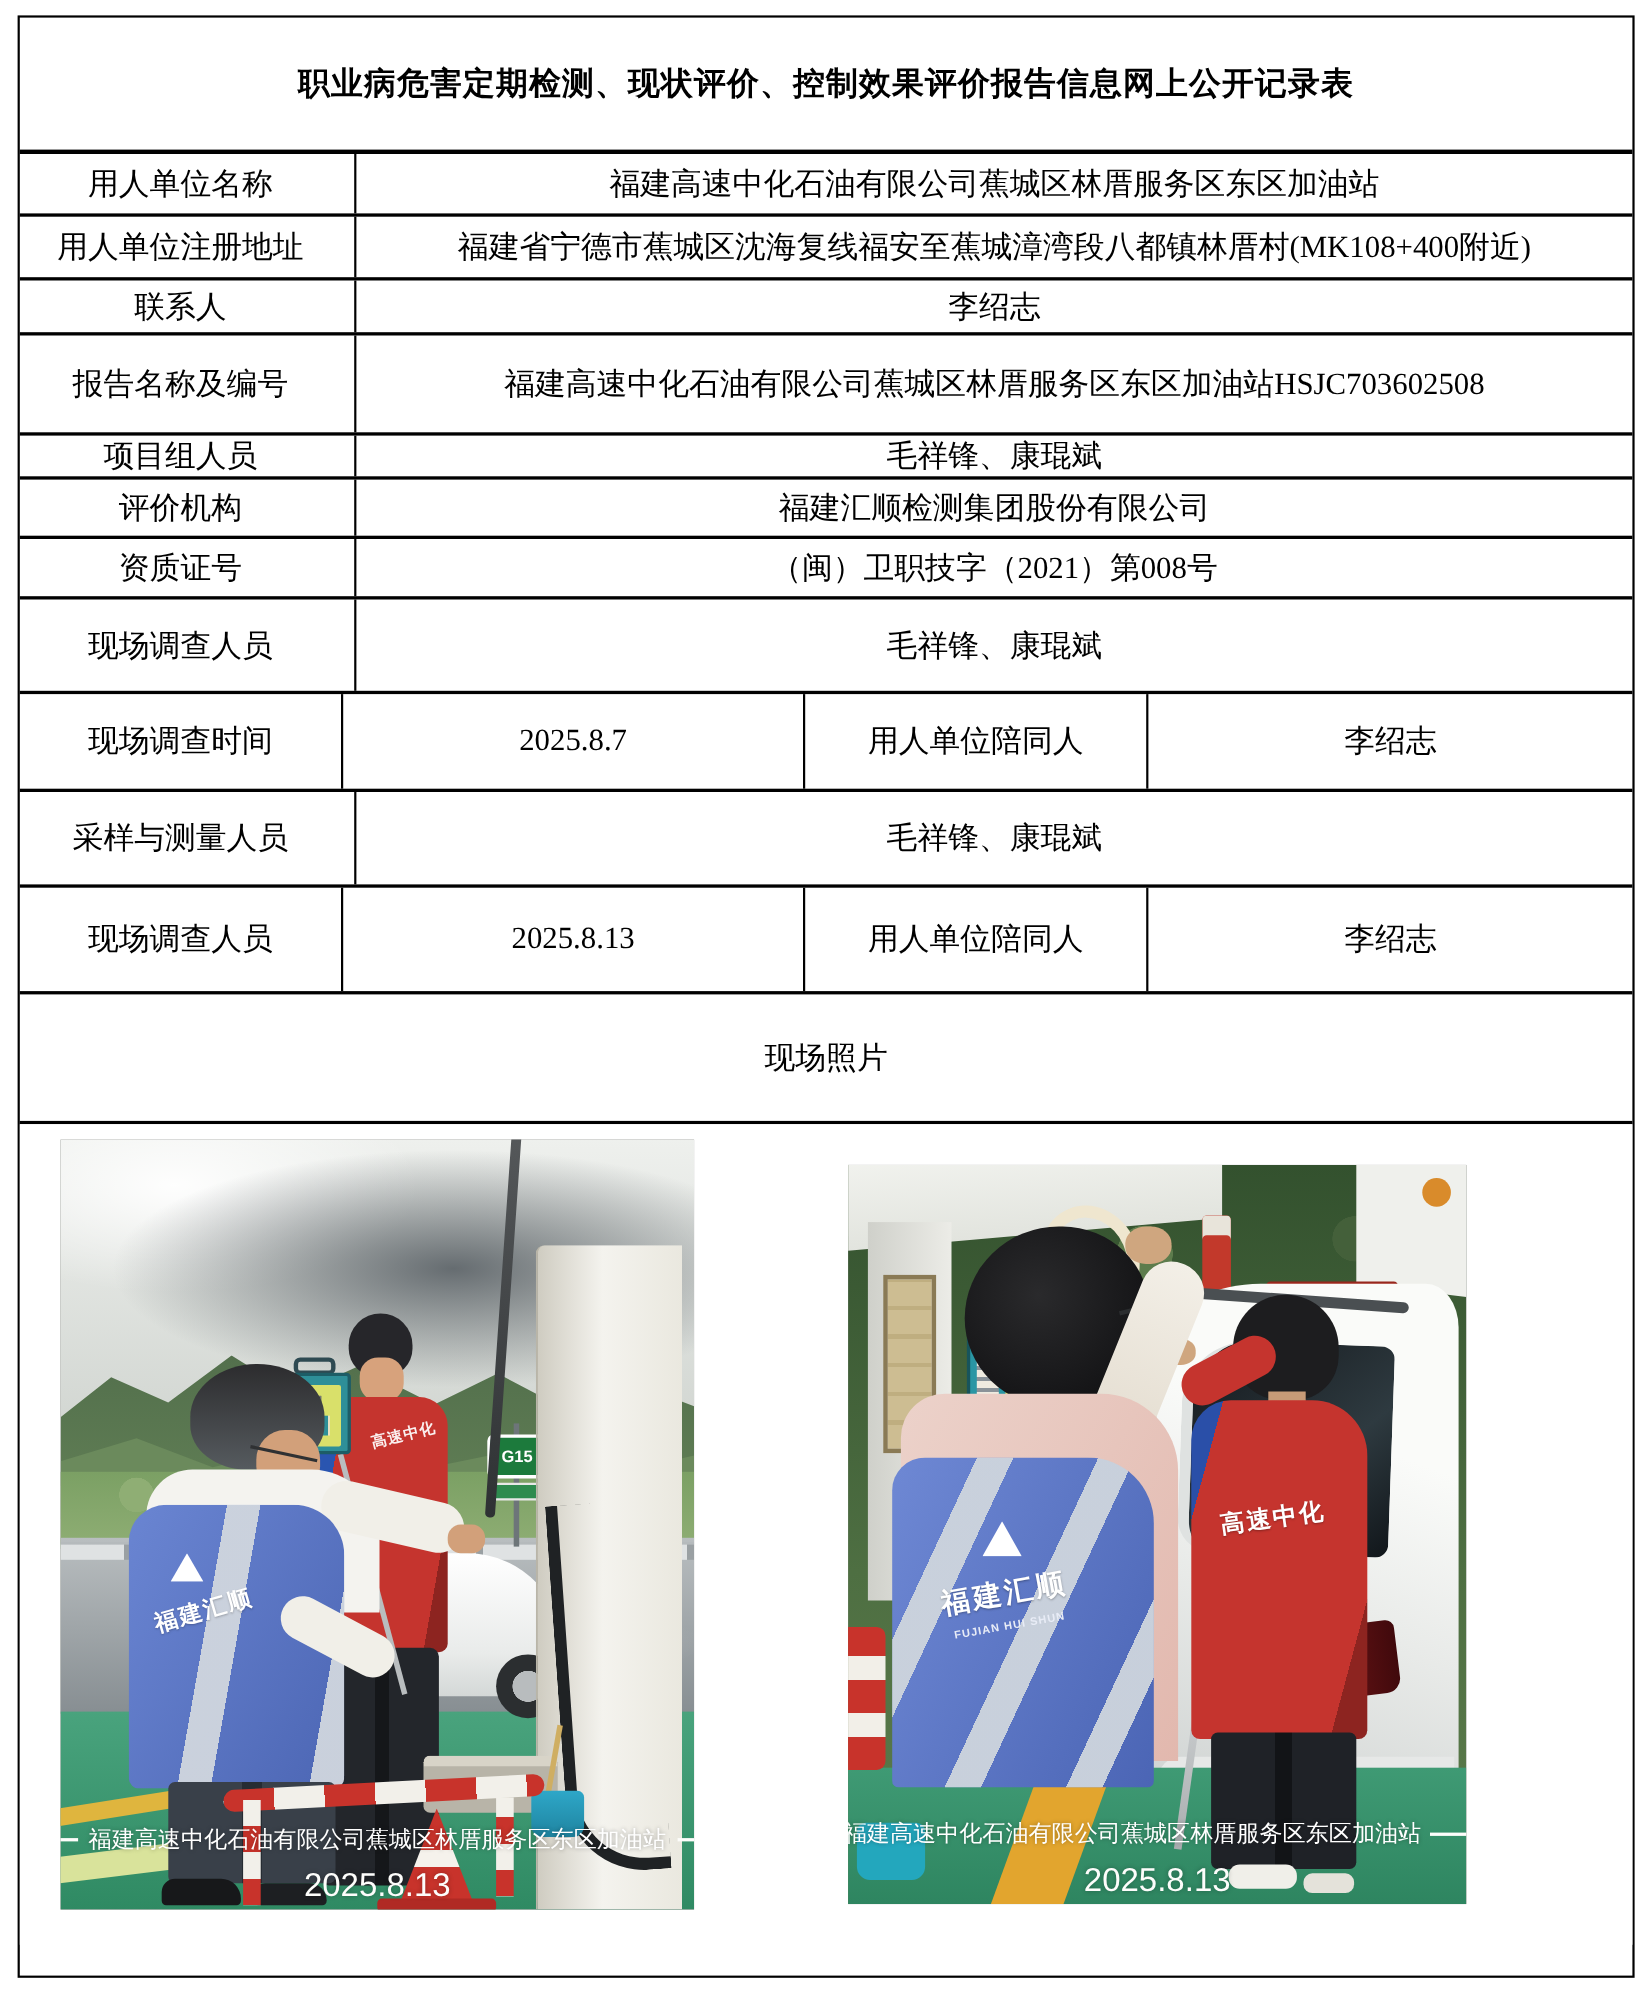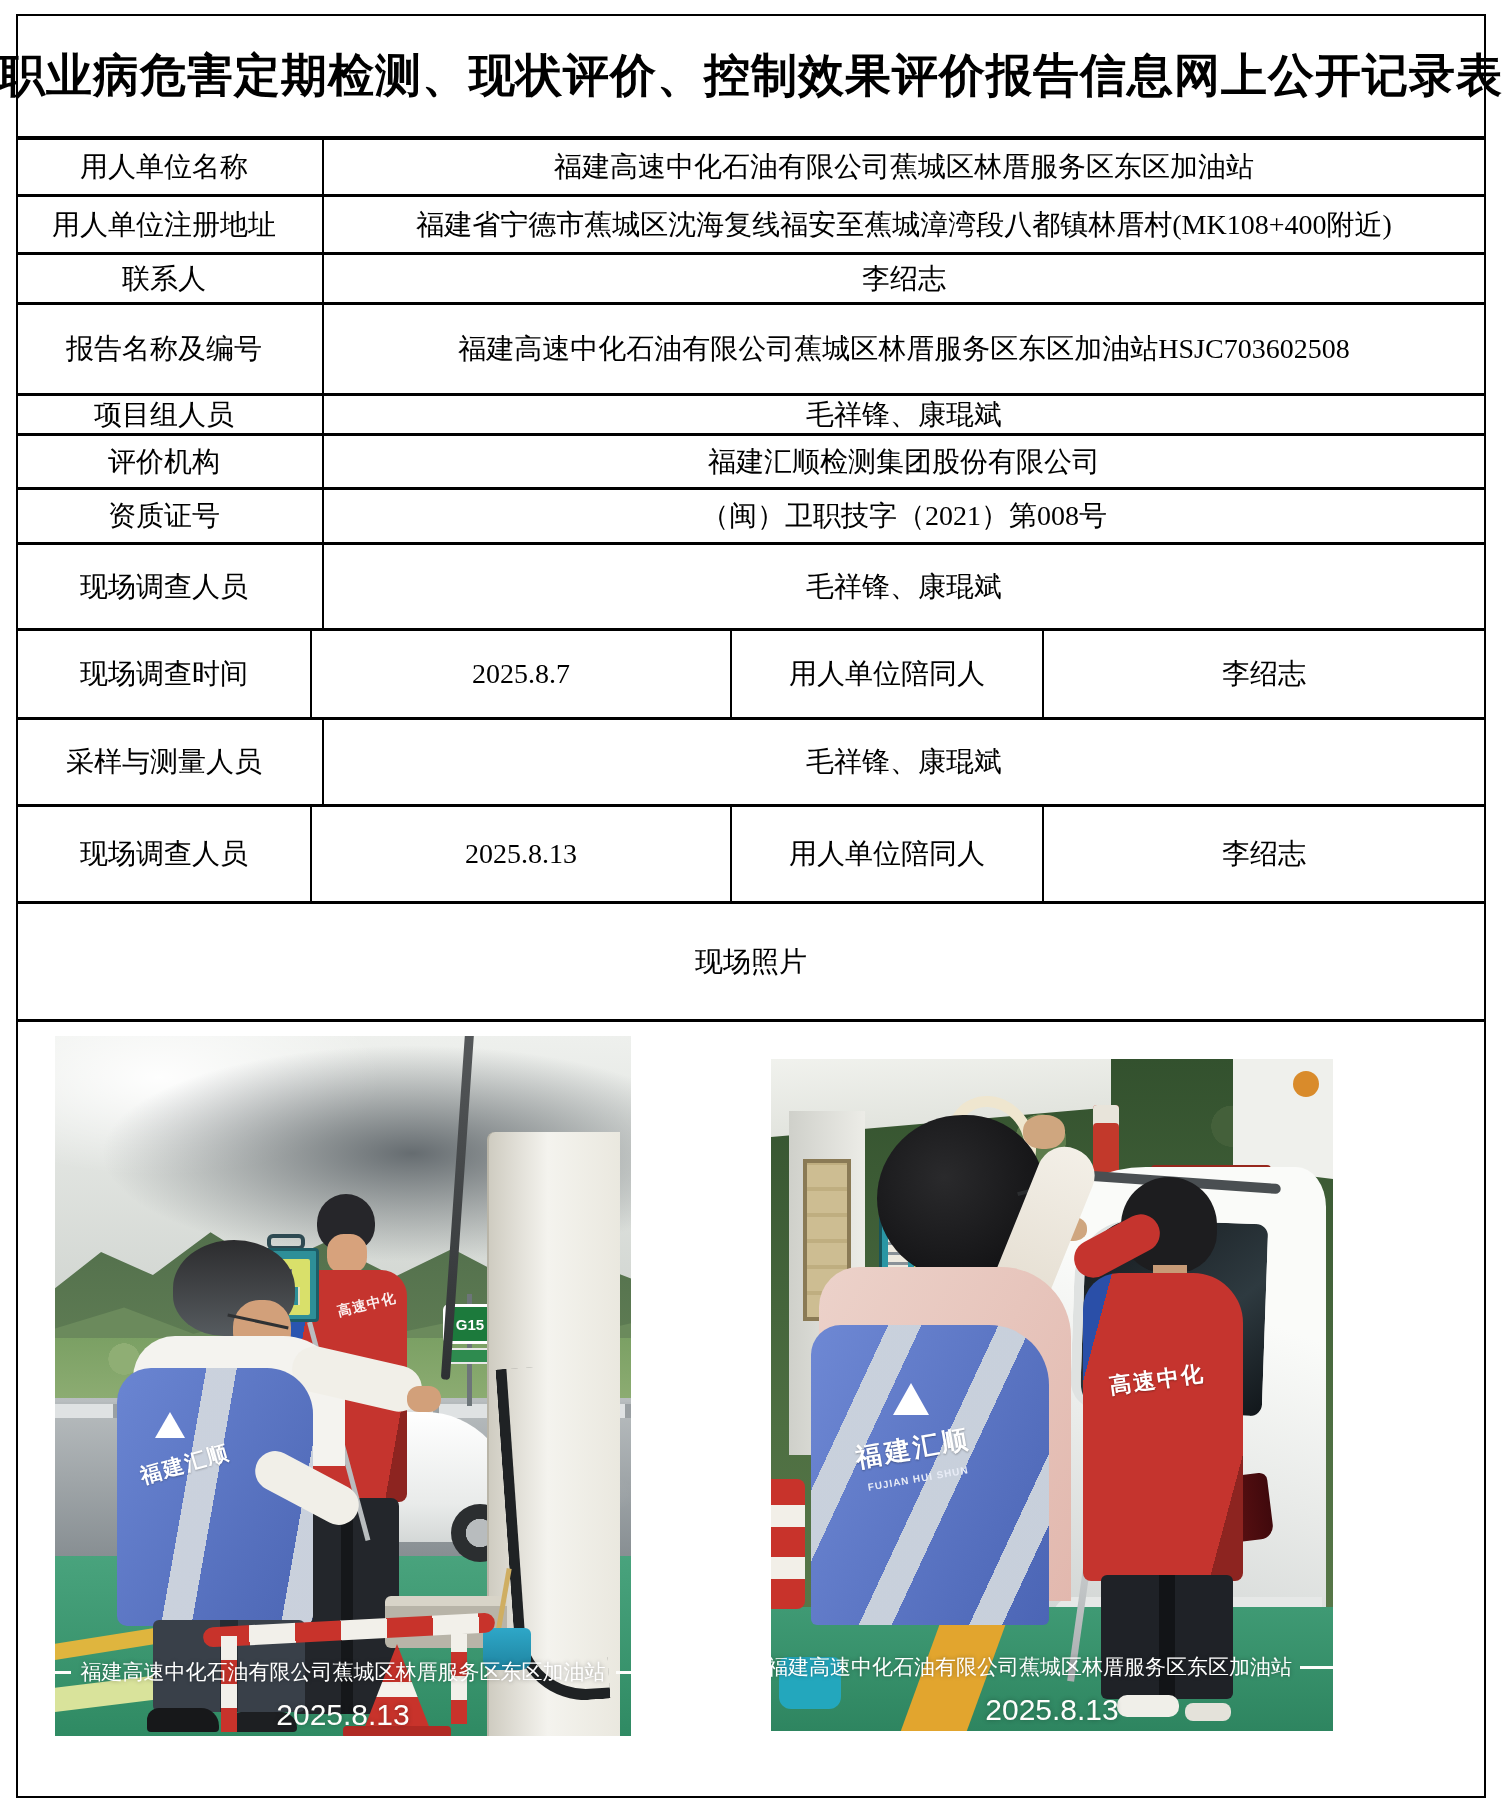--- a/index.html
+++ b/index.html
@@ -2,21 +2,21 @@
 <html><head>
 <meta charset="utf-8">
 <style>
   html,body{margin:0;padding:0;background:#ffffff;}
   .page{position:relative;width:1502px;height:1814px;background:#ffffff;
         font-family:"Liberation Serif","DejaVu Serif",serif;color:#000;}
   .sheet{position:absolute;left:16px;top:14px;width:1466px;height:1780px;
          border:2px solid #000;box-sizing:content-box;background:#fff;}
   .title-row{height:124px;display:flex;align-items:center;justify-content:center;
              border-bottom:4px solid #000;box-sizing:border-box;}
-  .title-row h1{margin:0;font-size:46px;font-weight:bold;letter-spacing:1px;white-space:nowrap;}
+  .title-row h1{margin:0;font-size:29px;font-weight:bold;letter-spacing:1px;white-space:nowrap;}
   .trow{display:grid;box-sizing:border-box;border-bottom:3px solid #000;}
   .row2{grid-template-columns:292px 1fr;gap:12px;}
   .row4{grid-template-columns:292px 420px 312px 1fr;}
   .row1{grid-template-columns:1fr;}
   .cell{display:flex;align-items:center;justify-content:center;text-align:center;
         font-size:28px;box-sizing:border-box;padding:2px 10px;overflow:hidden;white-space:nowrap;}
   .cell + .cell{border-left:2px solid #000;}
   
   .photo-section{position:relative;width:100%;height:746px;background:#fff;overflow:hidden;}
   .photo{position:absolute;overflow:hidden;background:#8a8d88;padding-left:11px;}

